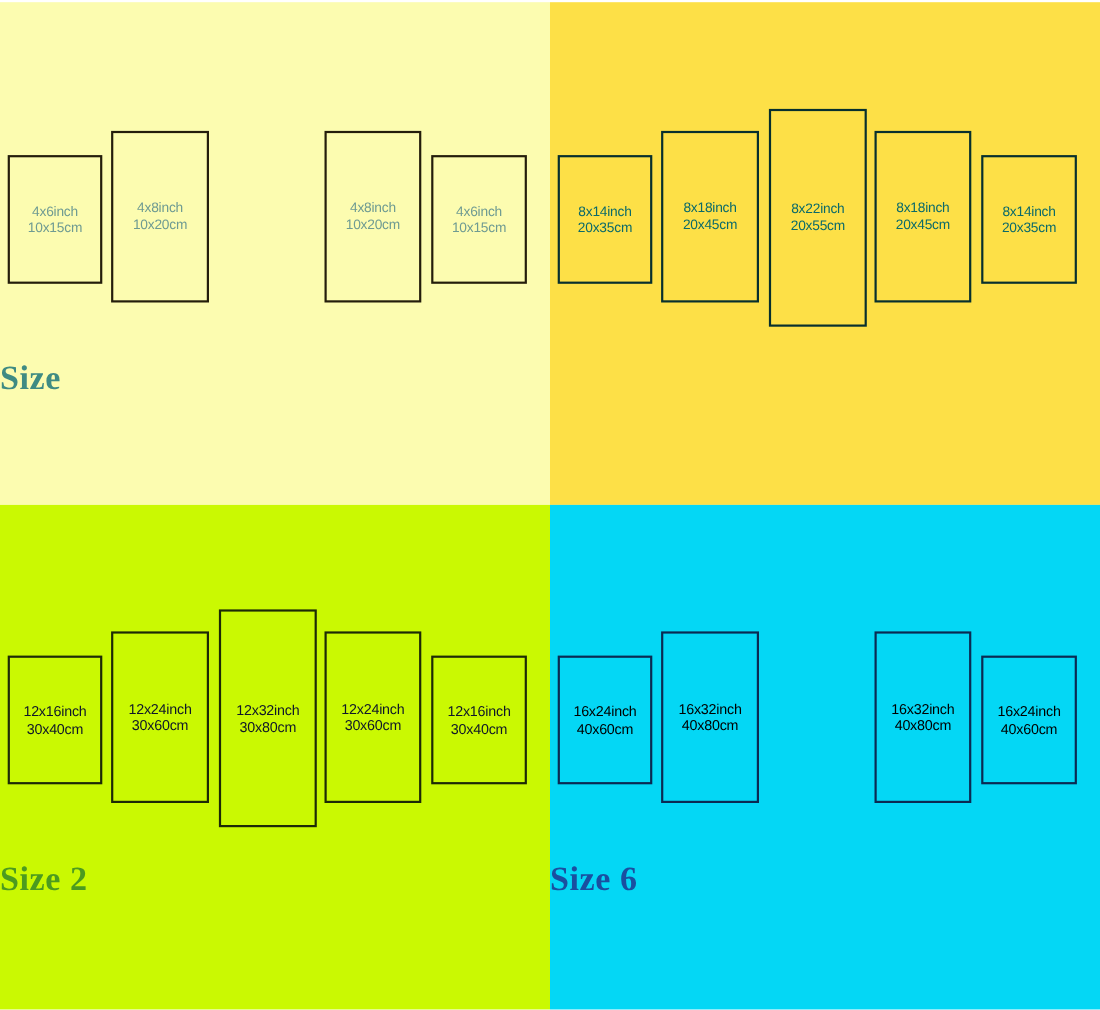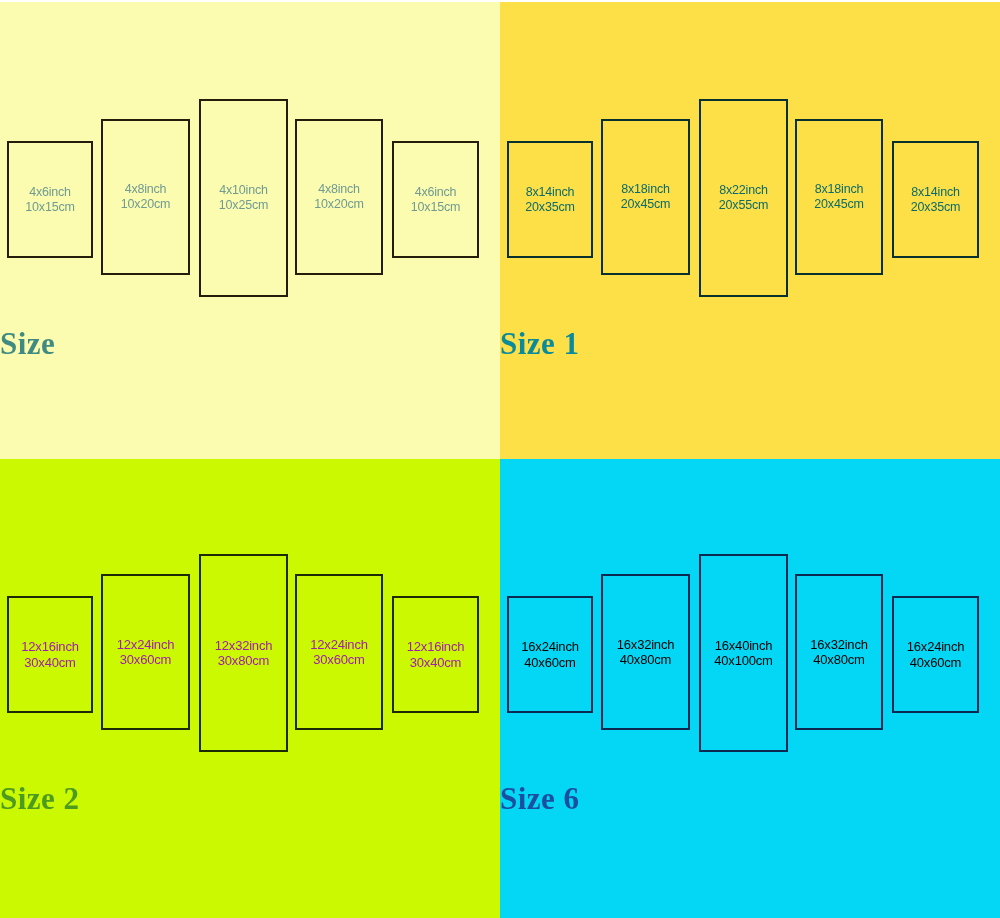--- a/index.html
+++ b/index.html
@@ -71,21 +71,21 @@
 
   
   .qB { background: #fde047; }
   .qB .panel { border: 2px solid #07302e; }
   .qB .panel-label { color: #0b6a6a; font-size: 12.5px; }
   .qB .quad-title { color: #0a8b9b; font-size: 31px; top: 324px; }
 
   
   .qC { background: #caf902; }
   .qC .panel { border: 2px solid #1d2a06; }
-  .qC .panel-label { color: #a21caf; font-size: 13px; }
+  .qC .panel-label { color: #0f172a; font-size: 13px; }
   .qC .quad-title { color: #4c9b1f; font-size: 31px; top: 322px; }
 
   
   .qD { background: #04d7f5; }
   .qD .panel { border: 2px solid #0b2a52; }
   .qD .panel-label { color: #000000; font-size: 13px; }
   .qD .quad-title { color: #1a4fa0; font-size: 31px; top: 322px; }
 
   
   .p1 { left: 7px;   top: 139px; width: 86px;  height: 117px; }
@@ -121,26 +121,20 @@
             <span class="ln">4x6inch</span>
             <span class="ln">10x15cm</span>
           </div>
         </div>
         <div class="panel p2">
           <div class="panel-label">
             <span class="ln">4x8inch</span>
             <span class="ln">10x20cm</span>
           </div>
         </div>
-        <div class="panel p3">
-          <div class="panel-label">
-            <span class="ln">4x10inch</span>
-            <span class="ln">10x25cm</span>
-          </div>
-        </div>
         <div class="panel p4">
           <div class="panel-label">
             <span class="ln">4x8inch</span>
             <span class="ln">10x20cm</span>
           </div>
         </div>
         <div class="panel p5">
           <div class="panel-label">
             <span class="ln">4x6inch</span>
             <span class="ln">10x15cm</span>
@@ -176,21 +170,20 @@
             <span class="ln">20x45cm</span>
           </div>
         </div>
         <div class="panel p5">
           <div class="panel-label">
             <span class="ln">8x14inch</span>
             <span class="ln">20x35cm</span>
           </div>
         </div>
       </div>
-      <div class="quad-title">Size 1</div>
     </div>
 
     <div class="quadrant qC">
       <div class="panel-stage">
         <div class="panel p1">
           <div class="panel-label">
             <span class="ln">12x16inch</span>
             <span class="ln">30x40cm</span>
           </div>
         </div>
@@ -229,26 +222,20 @@
             <span class="ln">16x24inch</span>
             <span class="ln">40x60cm</span>
           </div>
         </div>
         <div class="panel p2">
           <div class="panel-label">
             <span class="ln">16x32inch</span>
             <span class="ln">40x80cm</span>
           </div>
         </div>
-        <div class="panel p3">
-          <div class="panel-label">
-            <span class="ln">16x40inch</span>
-            <span class="ln">40x100cm</span>
-          </div>
-        </div>
         <div class="panel p4">
           <div class="panel-label">
             <span class="ln">16x32inch</span>
             <span class="ln">40x80cm</span>
           </div>
         </div>
         <div class="panel p5">
           <div class="panel-label">
             <span class="ln">16x24inch</span>
             <span class="ln">40x60cm</span>

